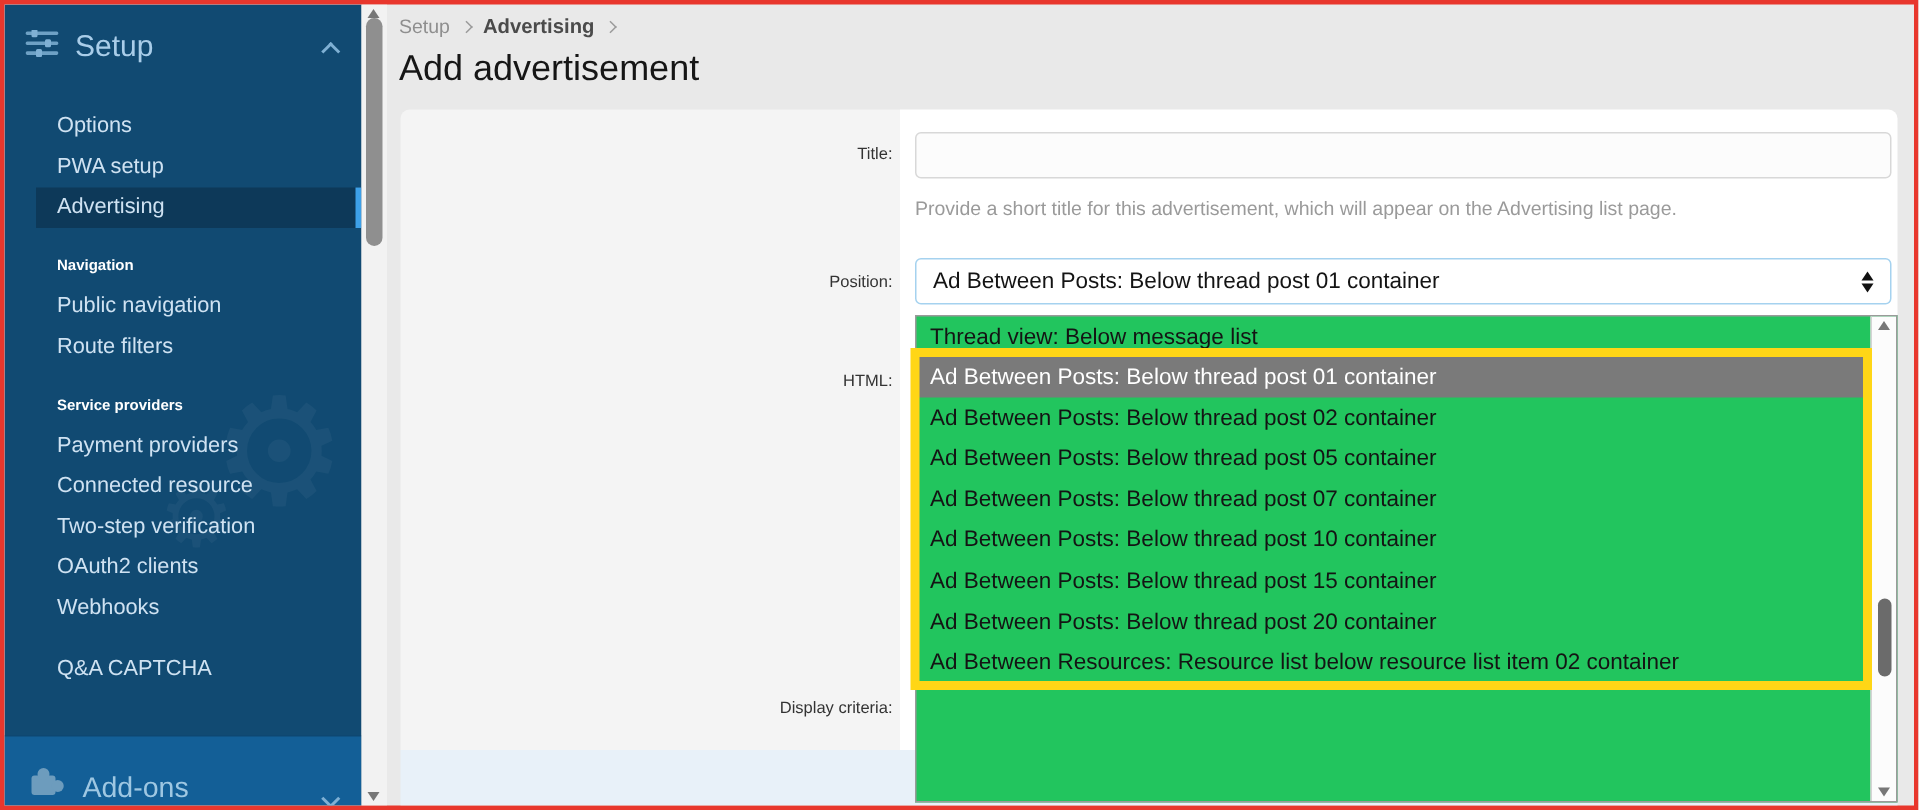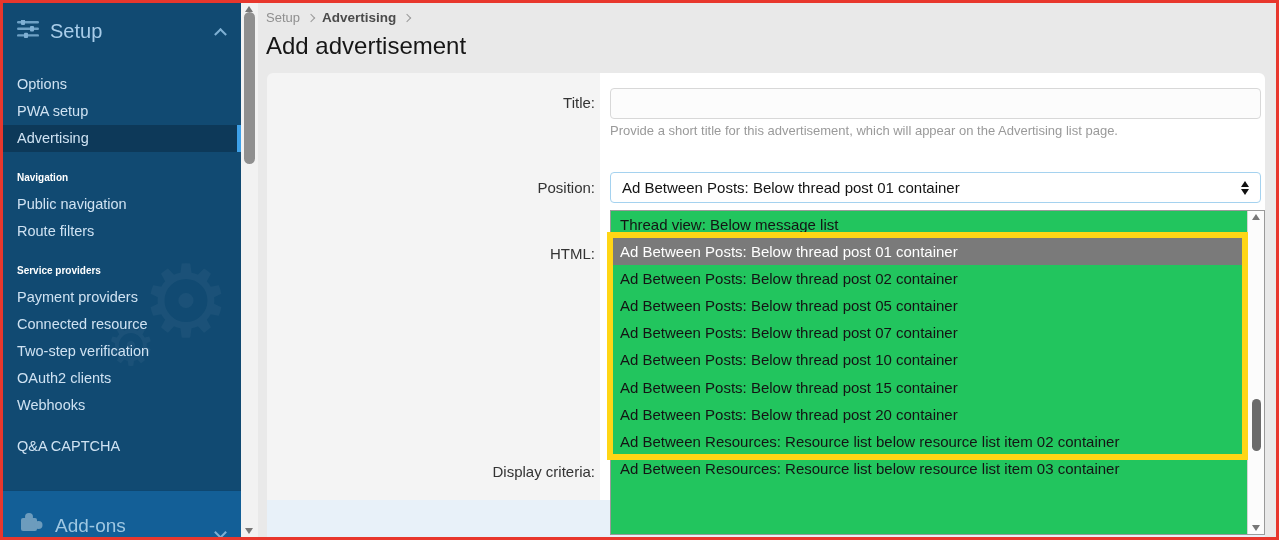--- a/index.html
+++ b/index.html
@@ -20,21 +20,21 @@
   }
   .sb-header {
     height:56px; display:flex; align-items:center; padding:0 16px 0 14px;
     color:#aecfe8;
   }
   .sb-header .sb-title-text { flex:1; font-size:20px; margin-left:11px; color:#a9cde9; }
   .chev { width:9px; height:9px; border-right:2.5px solid #7fb0d4; border-bottom:2.5px solid #7fb0d4; display:inline-block; }
   .chev.up   { transform:rotate(-135deg) translate(-2px,-2px); }
   .chev.down { transform:rotate(45deg); }
   .sb-nav { position:relative; }
-  .sb-group { margin-top:12px; }
+  .sb-group { margin-top:12px;padding-left:21px; }
   .sb-group.gap-lg { margin-top:14px; }
   .sb-group-title {
     height:27px; line-height:27px; padding:0 14px;
     color:#ffffff; font-weight:bold; font-size:10px;
   }
   .sb-item {
     position:relative; height:27px; line-height:27px; padding:0 14px;
     color:#cfe2f2; font-size:14.5px; cursor:pointer; white-space:nowrap;
   }
   .sb-item.active { background:rgba(0,0,0,0.22); }
@@ -81,35 +81,35 @@
     position:absolute; left:597px; top:70px; width:665px; height:427px;
     background:#ffffff; border-radius:0 6px 0 0;
   }
   .submit-bar {
     position:absolute; left:264px; top:497px; width:998px; height:37px;
     background:var(--submitbar-bg,#e8f1f9); z-index:5;
   }
 
   .row-label {
     position:absolute; left:264px; width:328px; text-align:right;
-    font-size:15px; color:#333; line-height:20px; z-index:8;
+    font-size:11px; color:#333; line-height:20px; z-index:8;
   }
   .lbl-title   { top:90px; }
   .lbl-position{ top:175px; }
   .lbl-html    { top:241px; }
   .lbl-display { top:459px; }
 
   .text-input {
     position:absolute; left:607px; top:85px; width:651px; height:31px;
     background:#fcfcfc; border:1px solid #d8d8d8; border-radius:4px;
     font-size:15px; padding:0 10px; color:#141414; outline:none;
     font-family:"Liberation Sans",sans-serif;
   }
   .hint {
-    position:absolute; left:607px; top:120px; width:655px;
+    position:absolute; left:607px; top:128px; width:655px;
     font-size:13px; color:#9a9a9a; z-index:8;
   }
 
   .select-box {
     position:absolute; left:607px; top:169px; width:651px; height:31px;
     background:#ffffff; border:1px solid #a5d2ef; border-radius:4px;
     display:flex; align-items:center; padding:0 11px; cursor:pointer; z-index:8;
   }
   .select-box .select-value { flex:1; font-size:15px; color:#141414; white-space:nowrap; overflow:hidden; }
   .updown { display:flex; flex-direction:column; gap:2px; align-items:center; }
@@ -247,21 +247,20 @@
     <div class="dd-options" id="dd-options">
         <div class="dd-option">Thread view: Below message list</div>
         <div class="dd-option highlighted">Ad Between Posts: Below thread post 01 container</div>
         <div class="dd-option">Ad Between Posts: Below thread post 02 container</div>
         <div class="dd-option">Ad Between Posts: Below thread post 05 container</div>
         <div class="dd-option">Ad Between Posts: Below thread post 07 container</div>
         <div class="dd-option">Ad Between Posts: Below thread post 10 container</div>
         <div class="dd-option">Ad Between Posts: Below thread post 15 container</div>
         <div class="dd-option">Ad Between Posts: Below thread post 20 container</div>
         <div class="dd-option">Ad Between Resources: Resource list below resource list item 02 container</div>
-        <div class="dd-option">Ad Between Resources: Resource list below resource list item 03 container</div>
       </div>
     <div class="dd-scrollbar">
       <span class="tri up"></span>
       <div class="dd-scroll-thumb"></div>
       <span class="tri down"></span>
     </div>
   </div>
 
   <div class="annotation-box"></div>
 

